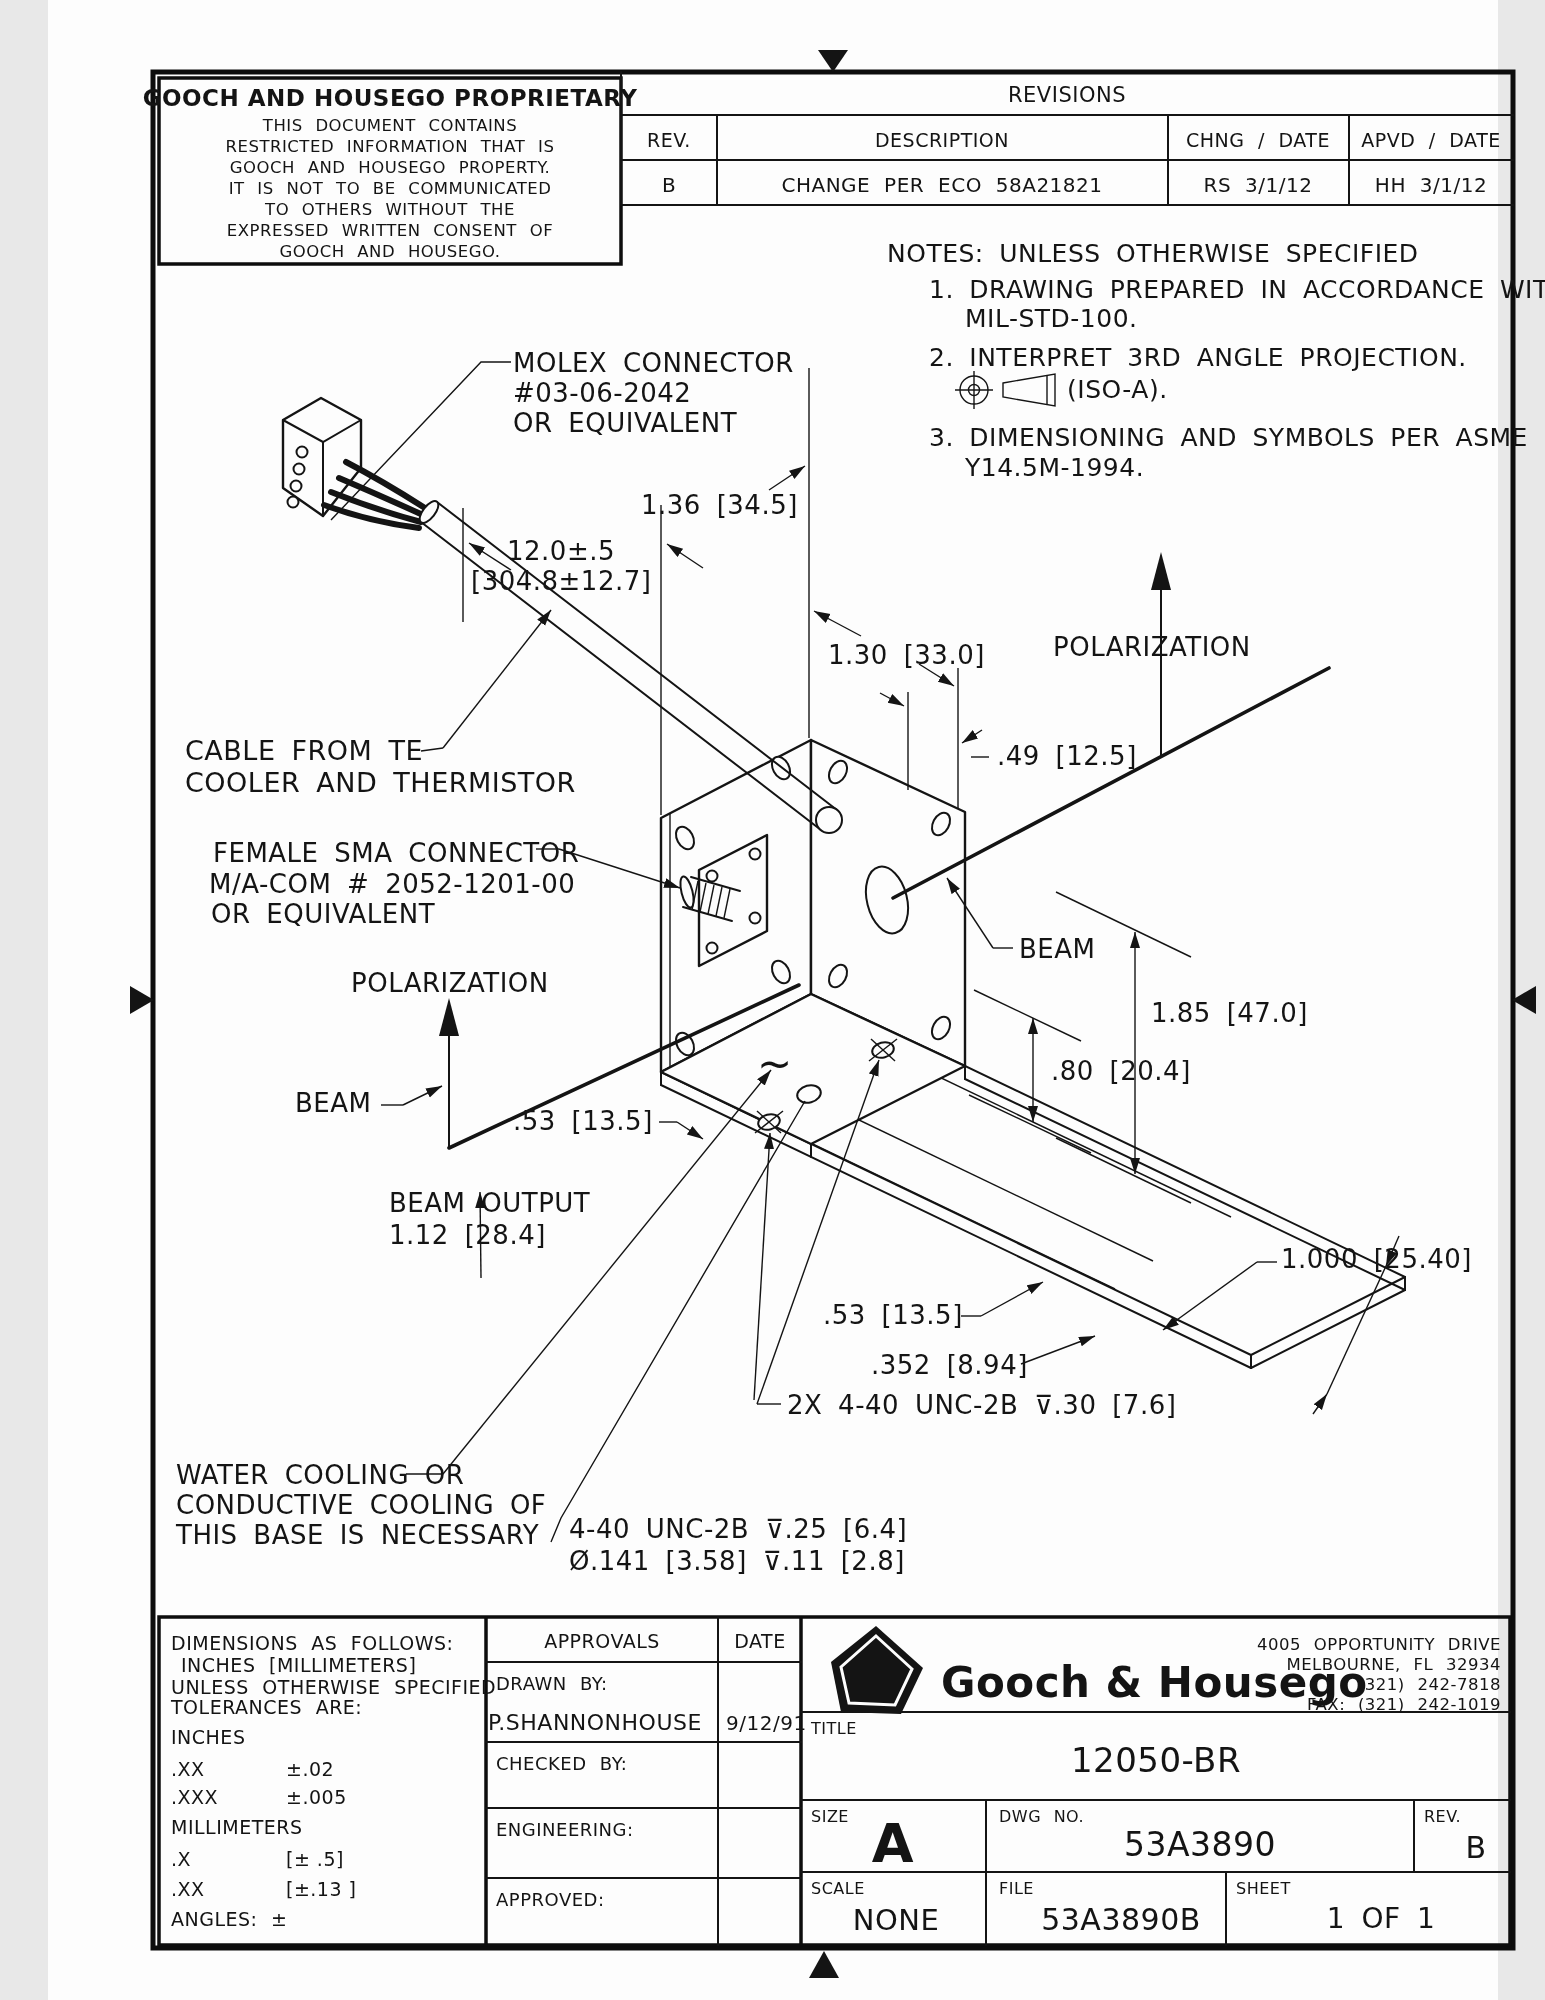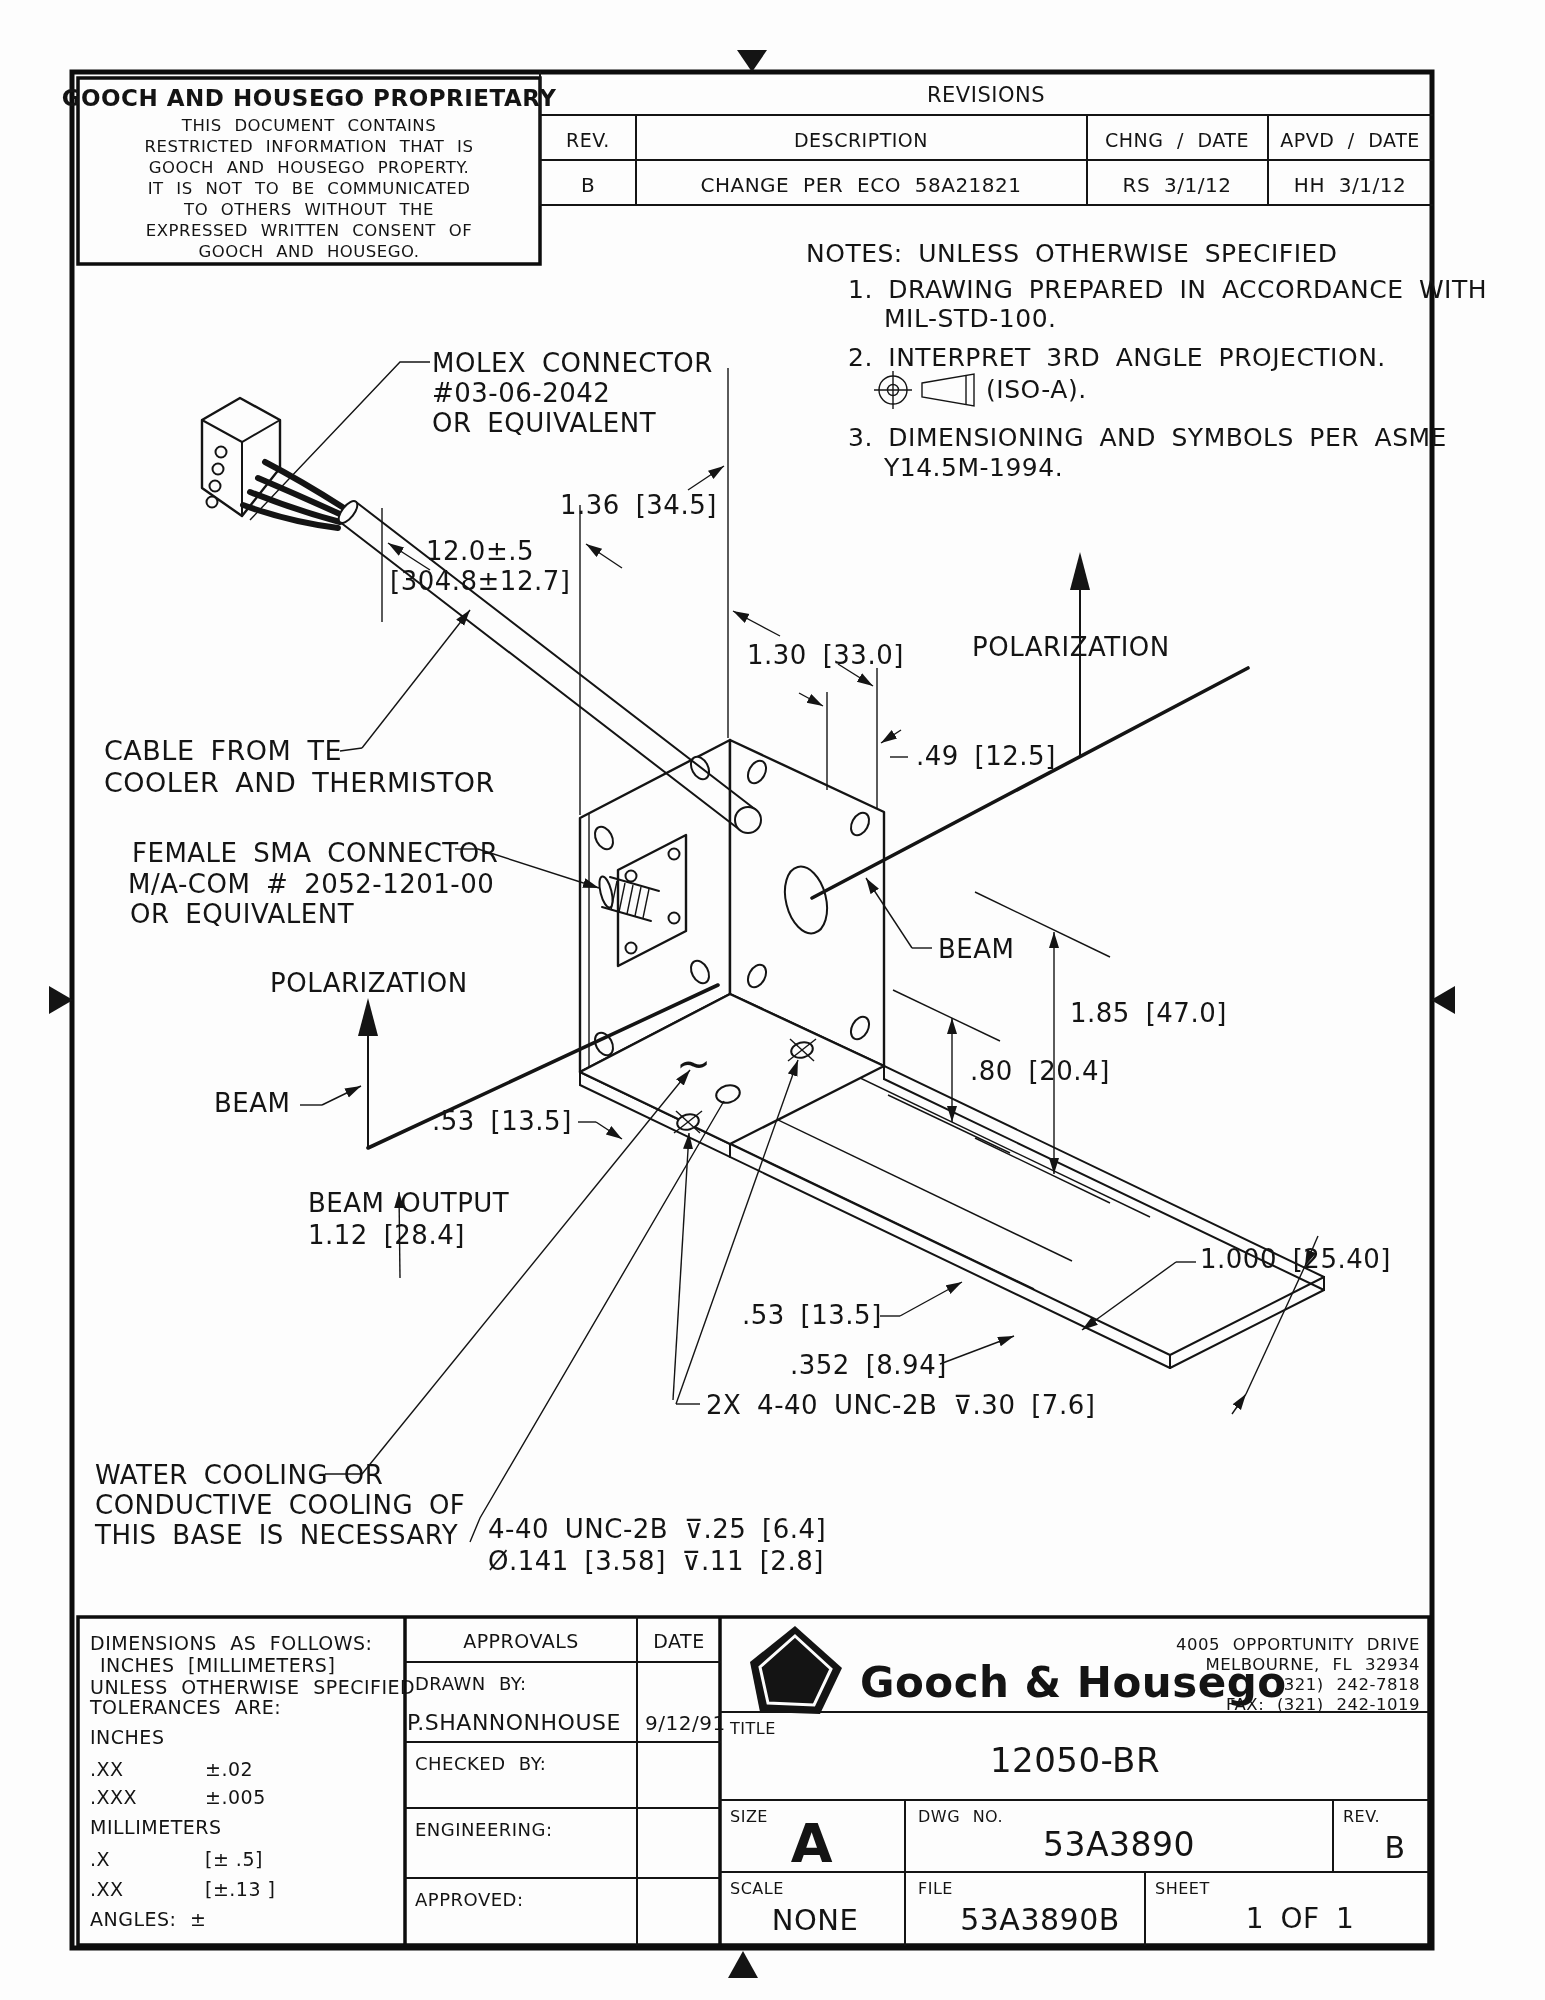--- a/index.html
+++ b/index.html
@@ -1,16 +1,16 @@
 <!DOCTYPE html>
 <html><head>
 <meta charset="utf-8">
 <style>
   html,body{margin:0;padding:0;background:#e8e8e8;}
-  .page{position:relative;width:1545px;height:2000px;background:#fdfdfd;margin:0 auto;}
+  .page{position:relative;width:1417px;height:2000px;background:#fdfdfd;margin:0 auto;padding-left:33px;}
   svg{display:block}
   .ln{stroke:#141414;stroke-width:2;fill:none;stroke-linecap:round}
   .ln1{stroke:#141414;stroke-width:1.4;fill:none}
   .ln3{stroke:#141414;stroke-width:3.6;fill:none;stroke-linecap:round}
   .bord{stroke:#0d0d0d;stroke-width:5;fill:none}
   .bord4{stroke:#0d0d0d;stroke-width:3.5;fill:none}
   .face{fill:#fdfdfd;stroke:#141414;stroke-width:2.4;stroke-linejoin:round}
   .hole{fill:#fdfdfd;stroke:#141414;stroke-width:2}
   .blk{fill:#141414;stroke:none}
   .wire{stroke:#141414;stroke-width:6;fill:none;stroke-linecap:round}

